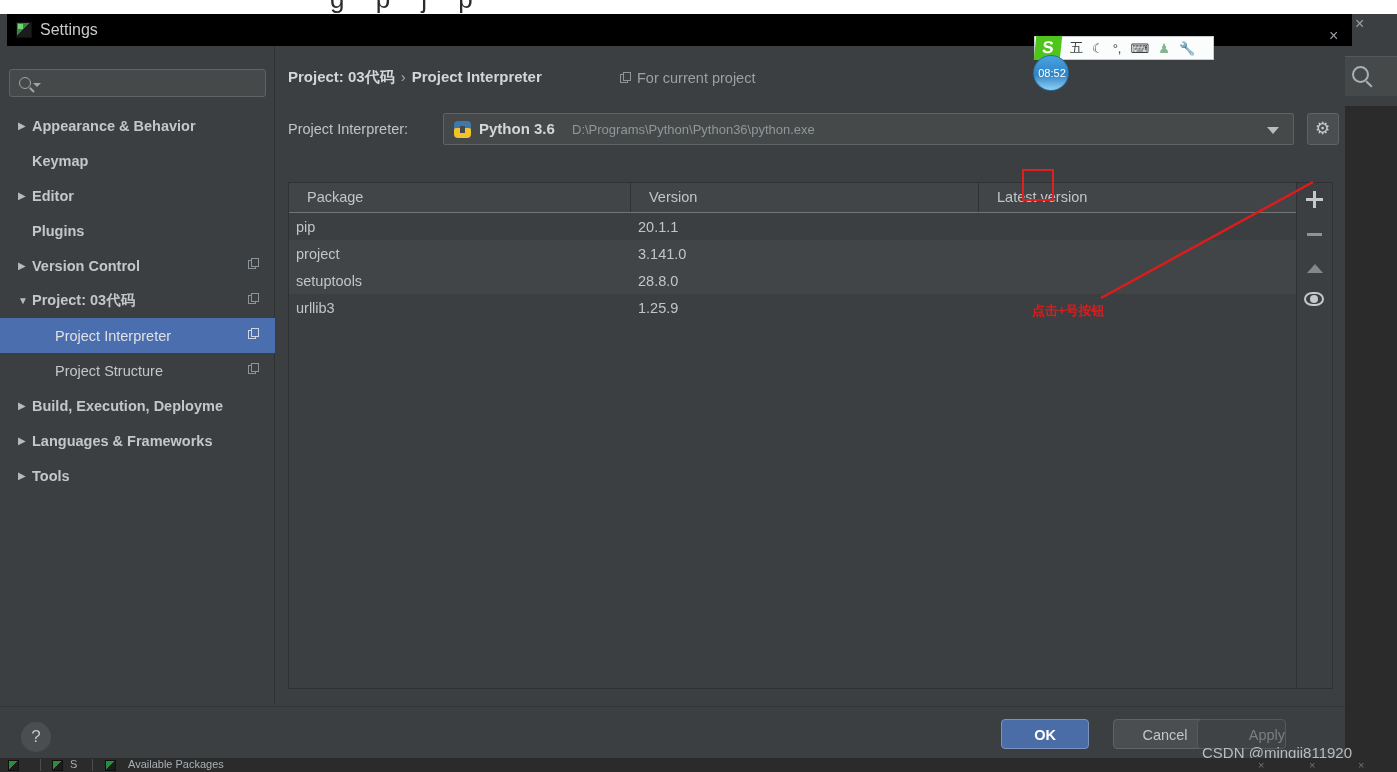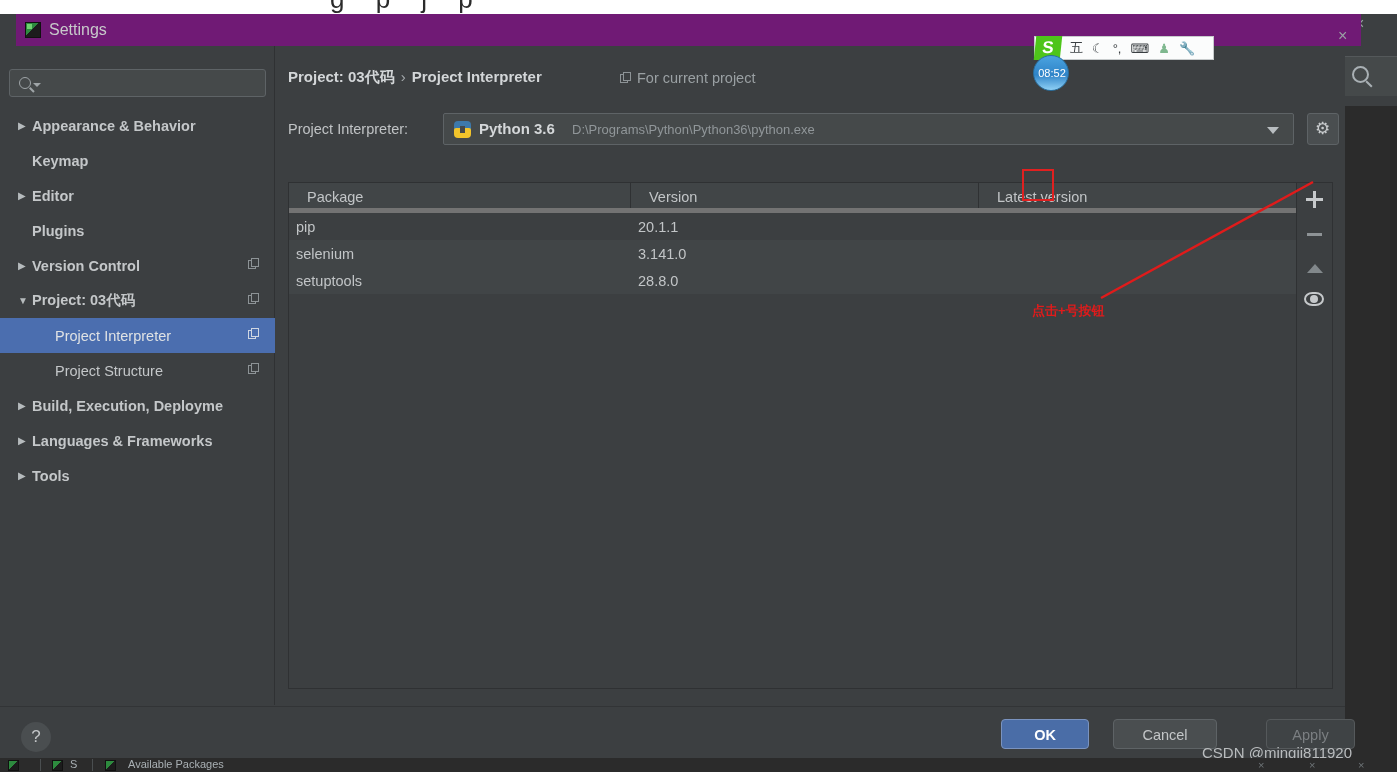--- a/index.html
+++ b/index.html
@@ -26,21 +26,21 @@
   .bg-window .bg-dark { position: absolute; left: 0; top: 92px; width: 52px; height: 666px; background: #2b2b2b; }
   .bg-close { position: absolute; left: 1355px; top: 16px; font-size: 16px; color: #9aa0a4; line-height: 1; }
 
   
   .dialog {
     position: absolute; left: 0; top: 14px; width: 1345px; height: 744px;
     background: #3c3f41; color: #bbbbbb;
   }
 
   
-  .titlebar { position: absolute; left: 16px; top: 0; width: 1345px; height: 32px; background: #701a75; }
+  .titlebar { position: absolute; left: 7px; top: 0; width: 1345px; height: 32px; background: #000000; }
   .title-icon { position: absolute; left: 9px; top: 8px; width: 16px; height: 16px;
     background: linear-gradient(135deg,#2d8a3e 0%,#2d8a3e 45%,#1c1c1c 45%,#1c1c1c 100%);
     border: 1px solid #111; }
   .title-icon:after { content:""; position:absolute; left:1px; top:1px; width:5px; height:5px; background:#6fd36f; }
   .title-text { position: absolute; left: 33px; top: 7px; font-size: 16px; color: #c8cacb; }
   .title-close { position: absolute; left: 1322px; top: 14px; font-size: 16px; color: #9aa0a4; line-height: 1; }
 
   
   .sidebar { position: absolute; left: 0; top: 32px; width: 275px; height: 659px; background: #3c3f41; border-right: 1px solid #2f3133; }
   .search-box {
@@ -94,21 +94,21 @@
   .interp-path { position: absolute; left: 128px; top: 8px; font-size: 13px; color: #909699; white-space: nowrap; }
   .combo-caret { position: absolute; right: 14px; top: 13px; width: 0; height: 0;
     border-left: 6px solid transparent; border-right: 6px solid transparent; border-top: 7px solid #b8bdc0; }
   .gear-btn { position: absolute; left: 1019px; top: 0; width: 32px; height: 32px;
     background: #4a4e50; border: 1px solid #5e6366; border-radius: 3px; }
   .gear-glyph { position: absolute; left: 7px; top: 6px; font-size: 17px; color: #c7cacc; line-height: 1; }
 
   
   .table-wrap { position: absolute; left: 12px; top: 136px; width: 1009px; height: 507px;
     background: #3c3f41; border: 1px solid #2f3133; }
-  .thead { display: flex; height: 30px; background: #414547; border-bottom: 5px solid #737373; }
+  .thead { display: flex; height: 30px; background: #414547; border-bottom: 1px solid #737373; }
   .th { font-size: 14.5px; color: #c2c5c7; padding: 6px 0 0 18px; border-right: 1px solid #2f3133; }
   .th.c0 { width: 342px; }
   .th.c1 { width: 348px; }
   .th.c2 { width: 317px; border-right: none; }
   .trow { display: flex; height: 27px; align-items: center; }
   .trow.alt { background: #414547; }
   .td { font-size: 14.5px; color: #c2c5c7; padding-left: 7px; }
   .td.c0 { width: 342px; }
   .td.c1 { width: 348px; }
   .td.c2 { width: 317px; }
@@ -137,21 +137,21 @@
   .anno-arrow { position: absolute; left: 1095px; top: 180px; width: 220px; height: 120px; pointer-events: none; }
 
   
   .footer { position: absolute; left: 0; top: 692px; width: 1345px; height: 52px; background: #3c3f41; border-top: 1px solid #323436; }
   .help-btn { position: absolute; left: 21px; top: 15px; width: 30px; height: 30px; border-radius: 50%;
     background: #4a4e50; color: #c3c6c8; font-size: 17px; text-align: center; line-height: 30px; }
   .btn { position: absolute; top: 12px; height: 30px; border-radius: 4px; font-size: 14.5px;
     text-align: center; line-height: 30px; }
   .btn.ok { left: 1001px; width: 88px; background: #4a6da7; border: 1px solid #7a93bf; color: #ffffff; font-weight: bold; }
   .btn.cancel { left: 1113px; width: 104px; background: #4a4e50; border: 1px solid #5e6366; color: #c3c6c8; text-align: center; }
-  .btn.apply { left: 1266px; width: 89px; background: #3f4345; border: 1px solid #55595b; color: #7b7f82; }
+  .btn.apply { left: 1197px; width: 89px; background: #3f4345; border: 1px solid #55595b; color: #7b7f82; text-align: right; }
 
   
   .watermark { position: absolute; left: 1202px; top: 744px; font-size: 15px; color: #b9bcbe; white-space: nowrap; }
 
   
   .taskbar { position: absolute; left: 0; top: 758px; width: 1397px; height: 14px; background: #2b2b2b; overflow: hidden; }
   .tb-ic { position: absolute; width: 11px; height: 11px;
     background: linear-gradient(135deg,#2d8a3e 0%,#2d8a3e 45%,#1c1c1c 45%,#1c1c1c 100%); border: 1px solid #111; }
   .tb-label { position: absolute; top: 0; font-size: 11px; color: #a9b0b4; white-space: nowrap; }
   .tb-sep { position: absolute; top: 1px; width: 1px; height: 12px; background: #4a4e50; }
@@ -307,27 +307,32 @@
           <div class="th c1">Version</div>
           <div class="th c2">Latest version</div>
         </div>
 
         <div class="trow">
           <div class="td c0">pip</div>
           <div class="td c1">20.1.1</div>
           <div class="td c2"></div>
         </div>
         <div class="trow alt">
-          <div class="td c0">selenium</div>
+          <div class="td c0">project</div>
           <div class="td c1">3.141.0</div>
           <div class="td c2"></div>
         </div>
         <div class="trow alt">
           <div class="td c0">setuptools</div>
           <div class="td c1">28.8.0</div>
+          <div class="td c2"></div>
+        </div>
+        <div class="trow">
+          <div class="td c0">urllib3</div>
+          <div class="td c1">1.25.9</div>
           <div class="td c2"></div>
         </div>
       </div>
 
       <div class="vtoolbar">
         <div class="vbtn">
             <span class="vplus"></span>
           </div>
         <div class="vbtn">
             <span class="vminus"></span>

